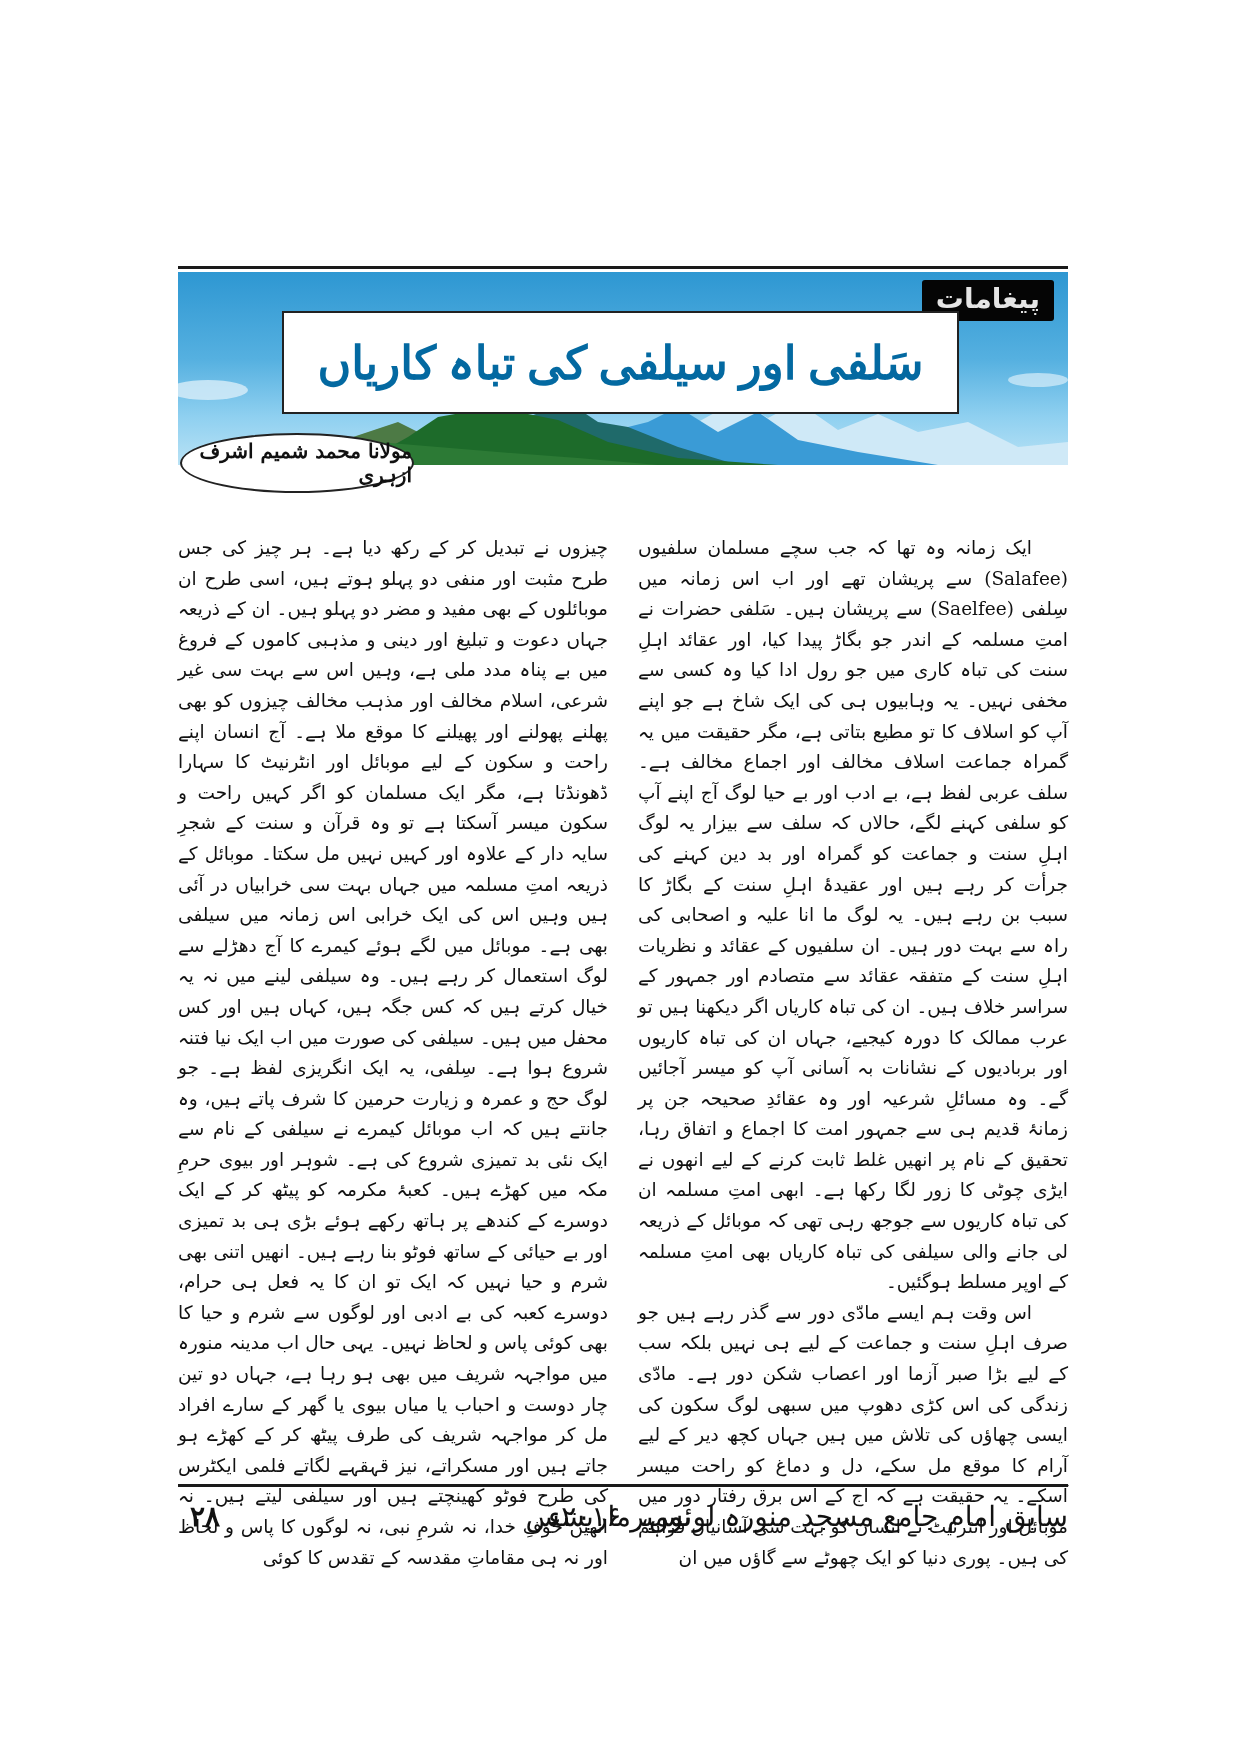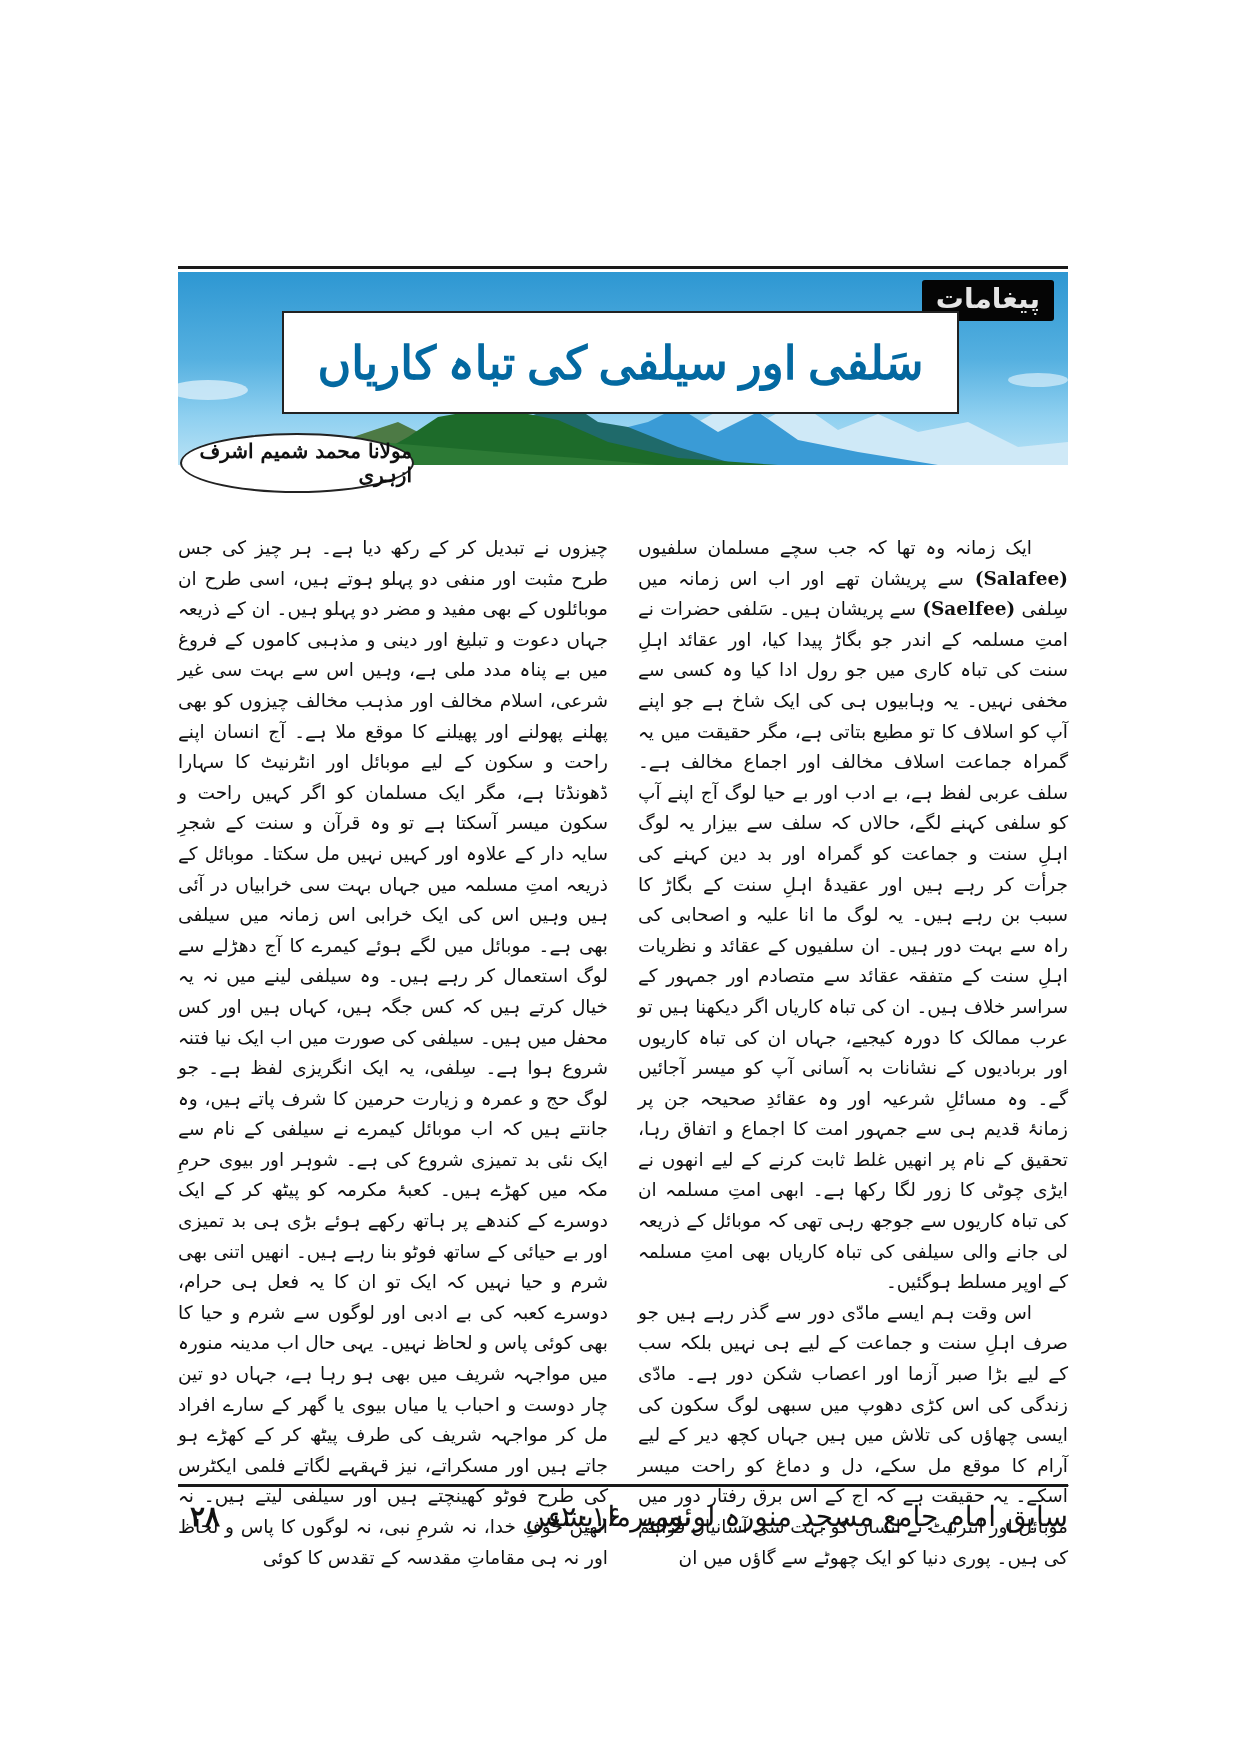--- a/index.html
+++ b/index.html
@@ -25,21 +25,21 @@
                  background: #fff; border: 2px solid #222; border-radius: 50%;
                  display: flex; align-items: center; justify-content: center; box-sizing: border-box; z-index: 3; }
   .author-text { font-family: "DejaVu Serif", serif; font-size: 20px; font-weight: bold; direction: rtl; }
 
   .col { position: absolute; top: 497px; width: 430px; direction: rtl; text-align: justify;
          font-family: "DejaVu Sans", sans-serif; font-size: 18.5px; line-height: 30.6px; margin-top: 36px; }
   .col-right { left: 638px; }
   .col-left { left: 178px; }
   .col p { margin: 0; }
   .col p.indent { text-indent: 36px; }
-  .col .latin { font-family: "DejaVu Serif", serif; direction: ltr; unicode-bidi: embed; font-weight: bold; }
+  .col .latin { font-family: "DejaVu Serif", serif; direction: ltr; unicode-bidi: embed; }
 
   .bottom-rule { position: absolute; left: 178px; top: 1484px; width: 890px; height: 3px; background: #1a1a1a; }
 
   .footer { position: absolute; top: 1500px; font-family: "DejaVu Serif", serif; font-size: 28px; direction: rtl; }
   .footer-location { right: 172px; }
   .footer-date { left: 548px; }
   .footer-page { left: 190px; font-weight: bold; font-size: 28px; }
 </style>
 </head>
 <body>

